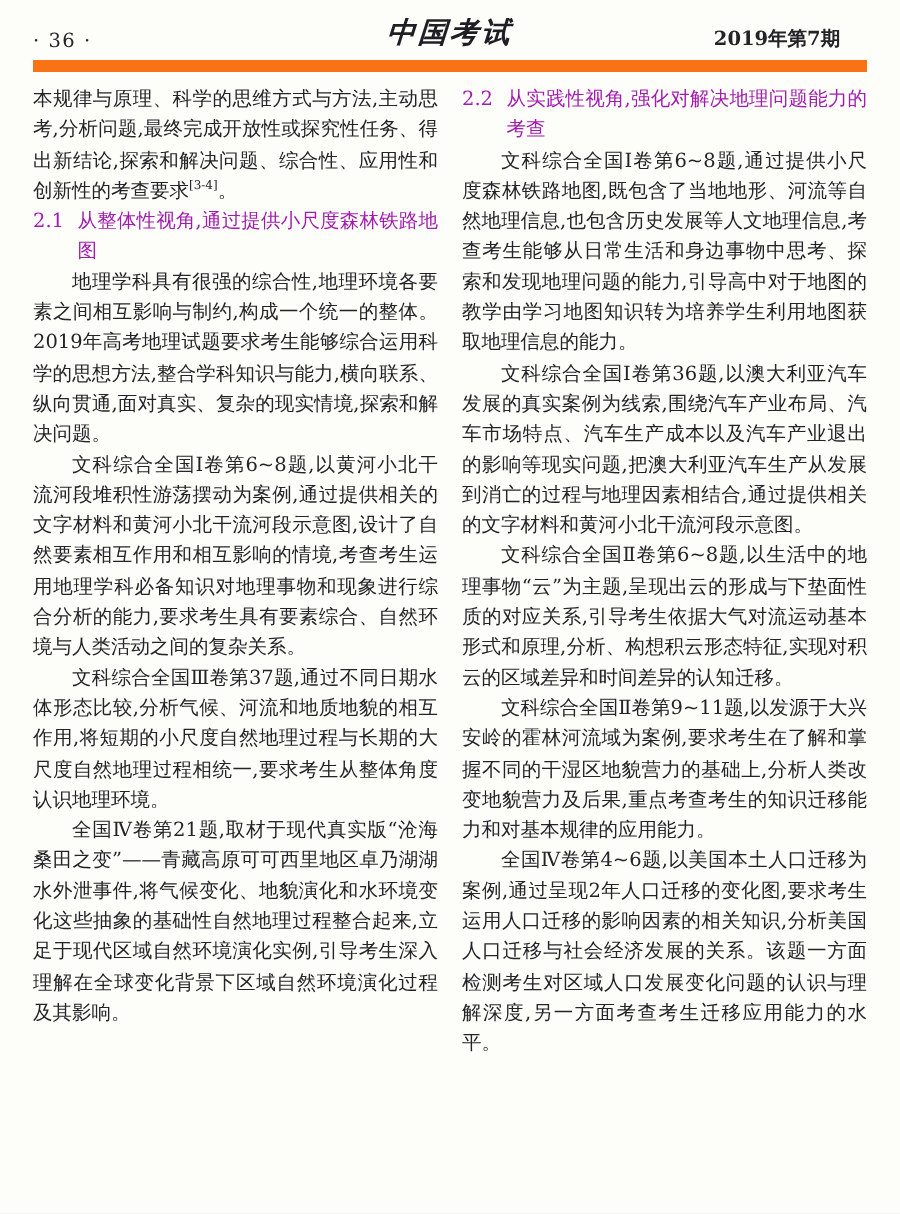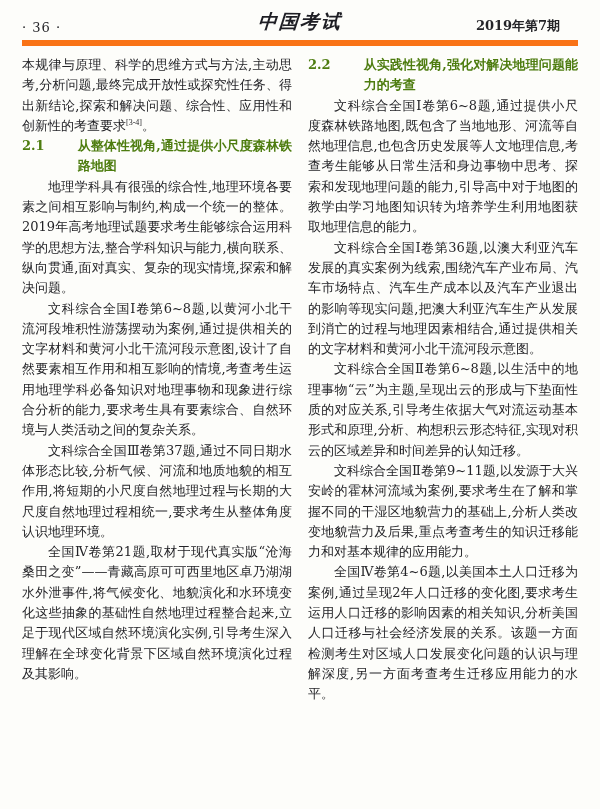--- a/index.html
+++ b/index.html
@@ -14,21 +14,21 @@
     font-family: "DejaVu Serif", "Liberation Serif", serif;
     color: #242428;
     overflow: hidden;
   }
   
   .running-head {
     display: flex;
     justify-content: space-between;
     align-items: flex-end;
     padding: 9px 0 5px 0;
-    border-bottom: 6px solid #f97316;
+    border-bottom: 8px solid #f97316;
   }
   .page-num {
     font-size: 13px;
     letter-spacing: 1px;
     width: 120px;
   }
   .masthead {
     font-size: 19px;
     font-weight: bold;
     font-style: italic;
@@ -58,28 +58,26 @@
   .col p {
     margin: 0;
     text-indent: 2em;
     word-break: break-all;
   }
   .col p.no-indent { text-indent: 0; }
   .cite {
     font-size: 8px;
     vertical-align: super;
     line-height: 0;
-    font-family: Liberation Serif, serif;
   }
   .sec-heading {
     display: flex;
-    font-weight: bold;
+    font-weight: normal;
     margin: 0;
-    color: #4d7c0f;
-    gap: 24px;
+    color: #a21caf;
   }
   .sec-num {
     flex: none;
     margin-right: 9px;
     white-space: nowrap;
   }
   .sec-title {
     flex: 1;
     text-align: justify;
     text-justify: inter-character;

